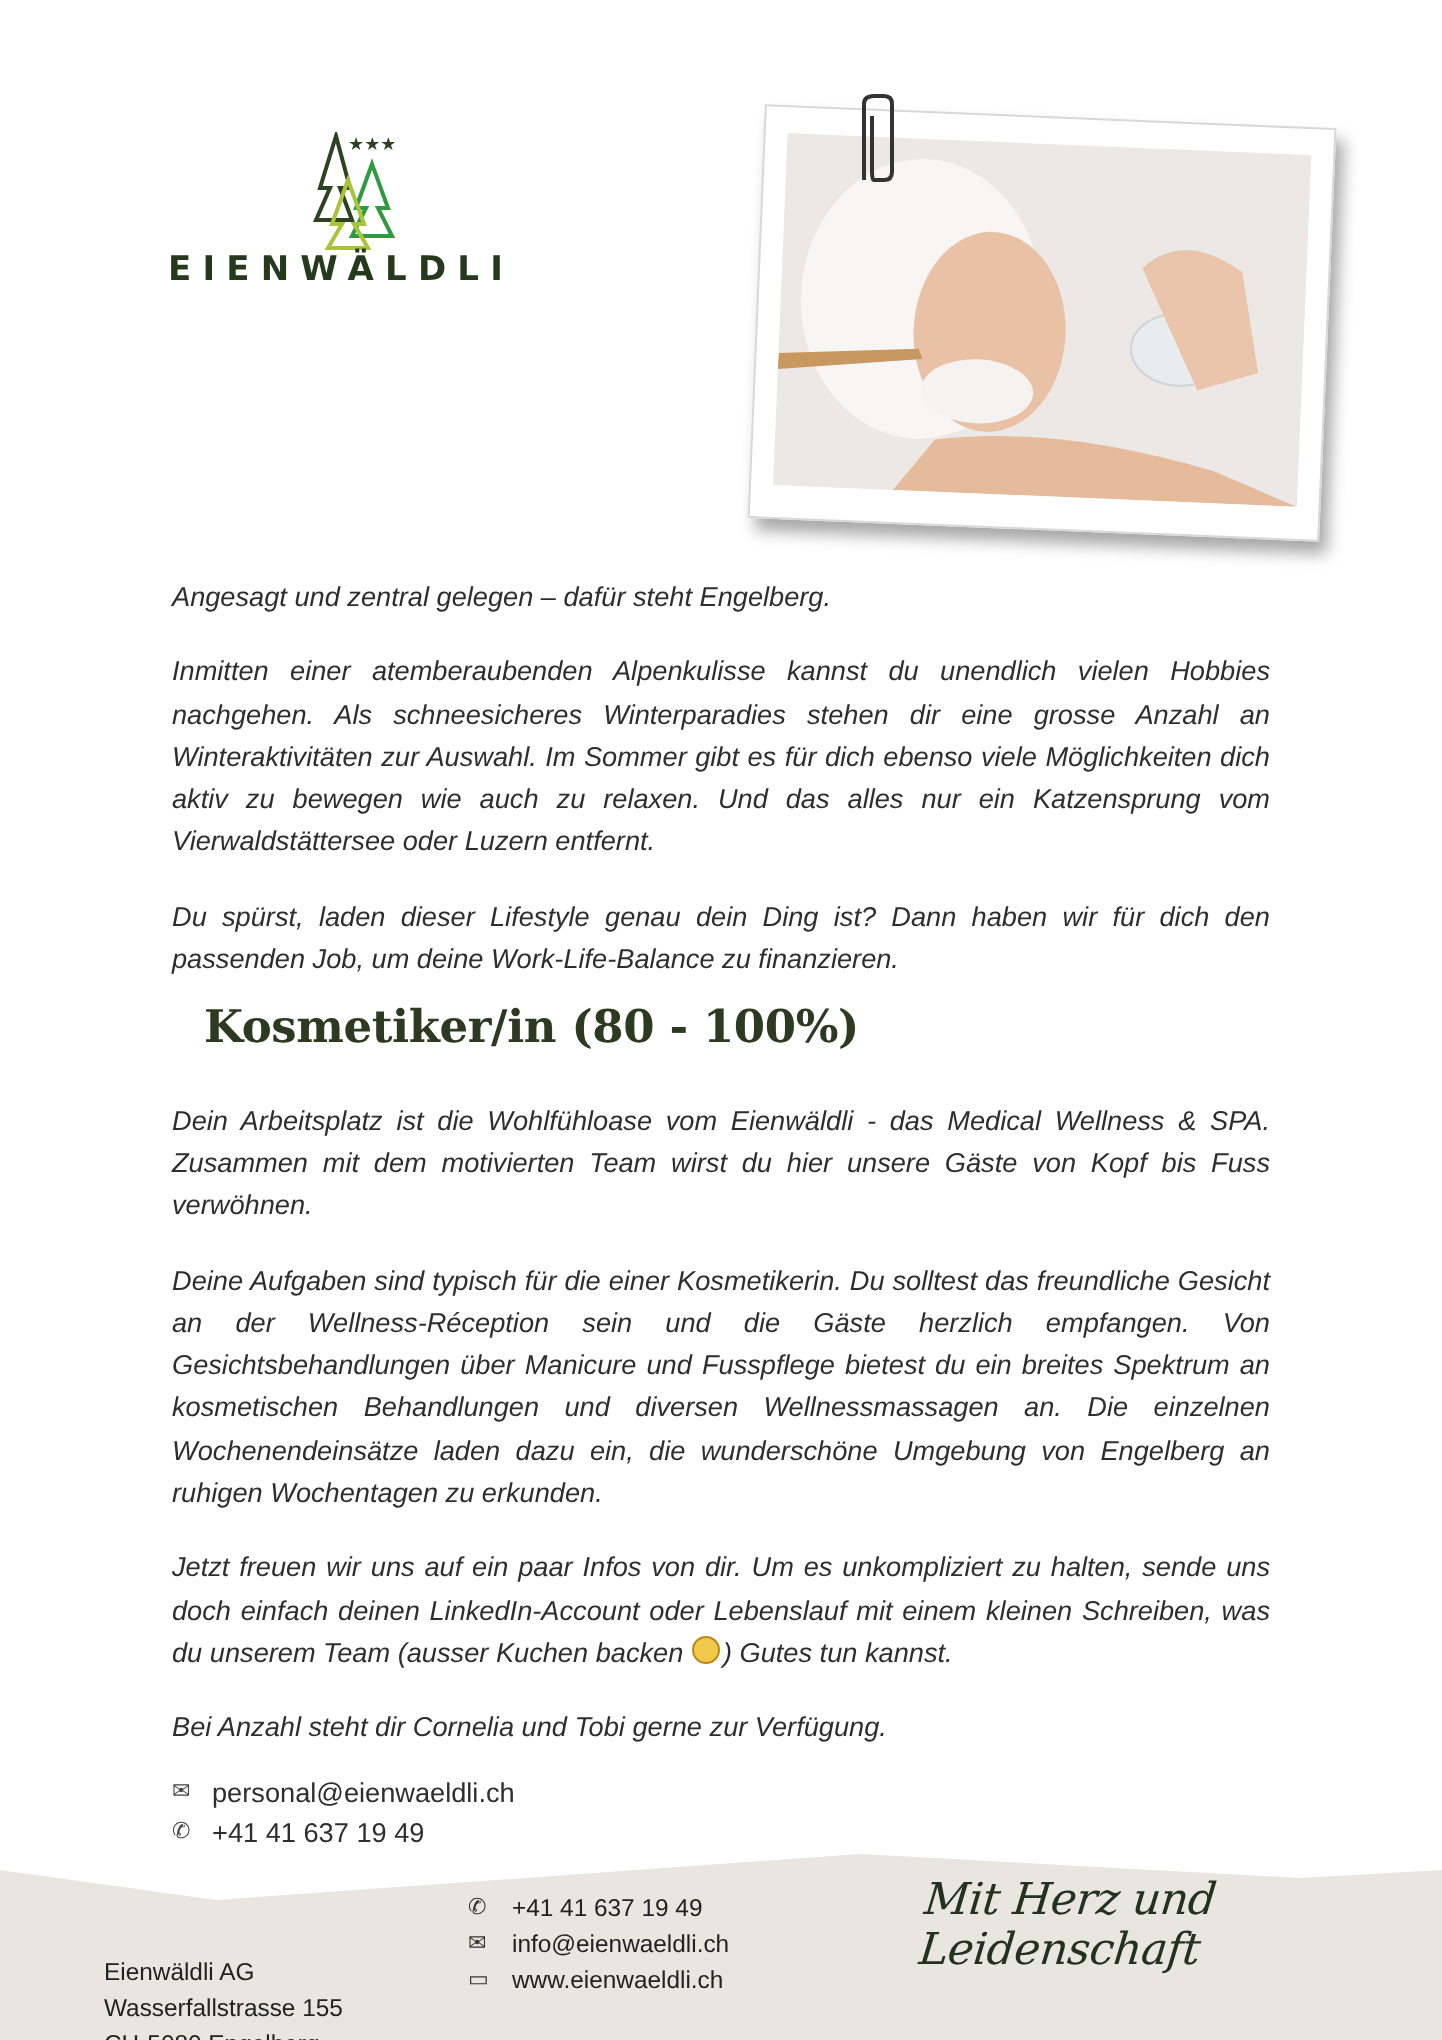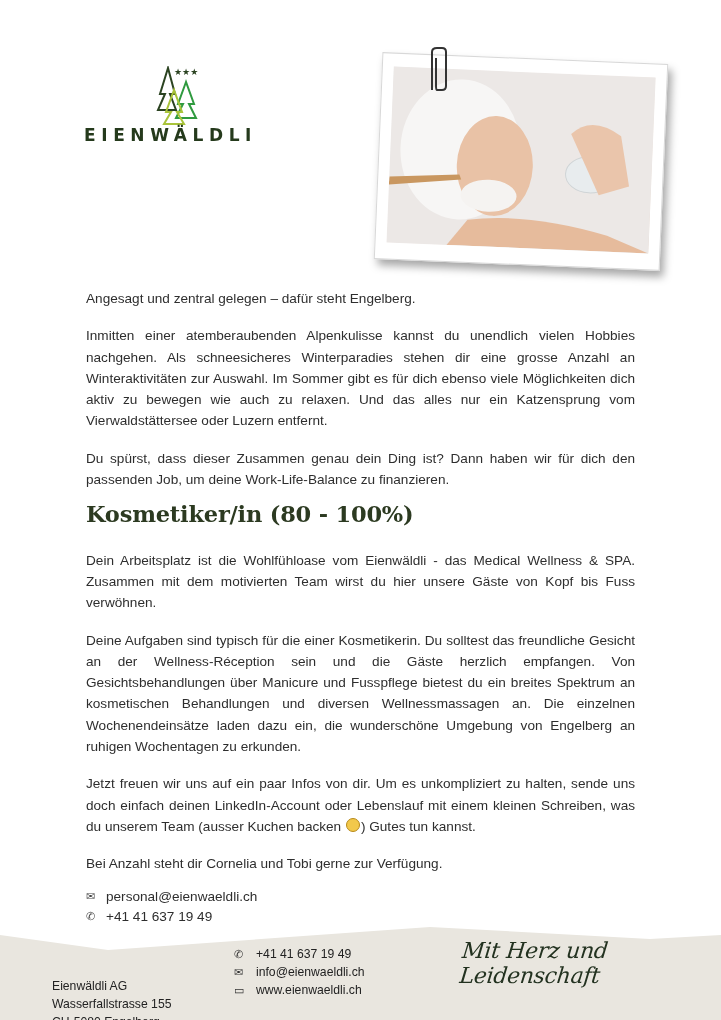--- a/index.html
+++ b/index.html
@@ -9,22 +9,22 @@
   .logo svg { position:absolute; left:72px; top:0; }
   .logo-text { position:absolute; left:0; top:59px; font-family:"DejaVu Sans", sans-serif; font-weight:bold;
                font-size:17px; letter-spacing:5.6px; color:#253a1c; white-space:nowrap;text-align:right; }
   .photo { position:absolute; left:378px; top:58px; width:284px; height:205px; background:#fff;
            transform:rotate(2.4deg); box-shadow:4px 6px 8px rgba(0,0,0,0.35); border:1px solid #d8d8d8; }
   .photo .img { position:absolute; left:11px; top:13px; width:262px; height:176px; overflow:hidden;
                 background:linear-gradient(135deg,#e9e6e4 0%,#f3efed 40%,#e6dcd5 100%); }
   .clip { position:absolute; left:428px; top:46px; z-index:2; }
   .content { position:absolute; left:86px; top:288px; width:549px; font-size:13.6px; line-height:21.3px; color:#2e2e2e; }
   .content p { margin:16px 0 10px 0; text-align:justify; }
-  .content p.last { text-align-last:left; }
-  h1 { font-family:"DejaVu Serif", serif; font-weight:bold; font-size:22.5px; color:#2c3a21; margin:14px 0 24px 0; letter-spacing:-0.2px; }
+  .content p.last { text-align-last:left;font-style:italic; }
+  h1 { font-family:"DejaVu Serif", serif; font-weight:bold; font-size:22.5px; color:#2c3a21; margin:14px 0 24px 16px; letter-spacing:-0.2px; }
   .contact { margin-top:12px; }
   .contact-row { display:flex; align-items:center; height:20px; font-size:13.6px; }
   .contact-row .ic { width:20px; color:#444; font-size:11px; }
   .footer { position:absolute; left:0; top:905px; width:721px; height:115px; }
   .footer svg.wave { position:absolute; left:0; top:0; }
   .f-col { position:absolute; top:946px; font-size:12.2px; line-height:17.8px; color:#222; }
   .f-row { display:flex; align-items:center; }
   .f-row .ic { width:22px; color:#333; font-size:11px; }
   .slogan { position:absolute; left:461px; top:938px; font-family:"DejaVu Serif", serif; font-style:italic;
             font-size:22px; color:#233220; letter-spacing:-0.3px; transform:skewX(-6deg); }
@@ -59,21 +59,21 @@
       <ellipse cx="200" cy="100" rx="24" ry="18" fill="#e8ecee" stroke="#cfd4d6"></ellipse>
       <path d="M0 110 L70 105 L72 110 L0 118 Z" fill="#c99760"></path>
       <path d="M180 60 Q200 40 230 60 L240 110 L210 120 Z" fill="#eac5ab"></path>
     </svg>
   </div>
 </div>
 
 <div class="content">
   <p class="last" style="margin:0;">Angesagt und zentral gelegen – dafür steht Engelberg.</p>
   <p class="last">Inmitten einer atemberaubenden Alpenkulisse kannst du unendlich vielen Hobbies nachgehen. Als schneesicheres Winterparadies stehen dir eine grosse Anzahl an Winteraktivitäten zur Auswahl. Im Sommer gibt es für dich ebenso viele Möglichkeiten dich aktiv zu bewegen wie auch zu relaxen. Und das alles nur ein Katzensprung vom Vierwaldstättersee oder Luzern entfernt.</p>
-  <p class="last">Du spürst, dass dieser Zusammen genau dein Ding ist? Dann haben wir für dich den passenden Job, um deine Work-Life-Balance zu finanzieren.</p>
+  <p class="last">Du spürst, laden dieser Lifestyle genau dein Ding ist? Dann haben wir für dich den passenden Job, um deine Work-Life-Balance zu finanzieren.</p>
 
   <h1>Kosmetiker/in (80 - 100%)</h1>
 
   <p class="last">Dein Arbeitsplatz ist die Wohlfühloase vom Eienwäldli - das Medical Wellness &amp; SPA. Zusammen mit dem motivierten Team wirst du hier unsere Gäste von Kopf bis Fuss verwöhnen.</p>
   <p class="last">Deine Aufgaben sind typisch für die einer Kosmetikerin. Du solltest das freundliche Gesicht an der Wellness-Réception sein und die Gäste herzlich empfangen. Von Gesichtsbehandlungen über Manicure und Fusspflege bietest du ein breites Spektrum an kosmetischen Behandlungen und diversen Wellnessmassagen an. Die einzelnen Wochenendeinsätze laden dazu ein, die wunderschöne Umgebung von Engelberg an ruhigen Wochentagen zu erkunden.</p>
   <p class="last"><span>Jetzt freuen wir uns auf ein paar Infos von dir. Um es unkompliziert zu halten, sende uns doch einfach deinen LinkedIn-Account oder Lebenslauf mit einem kleinen Schreiben, was du unserem Team (ausser Kuchen backen</span> <span class="emoji"></span><span>) Gutes tun kannst.</span></p>
   <p class="last">Bei Anzahl steht dir Cornelia und Tobi gerne zur Verfügung.</p>
 
   <div class="contact">
     <div class="contact-row">

